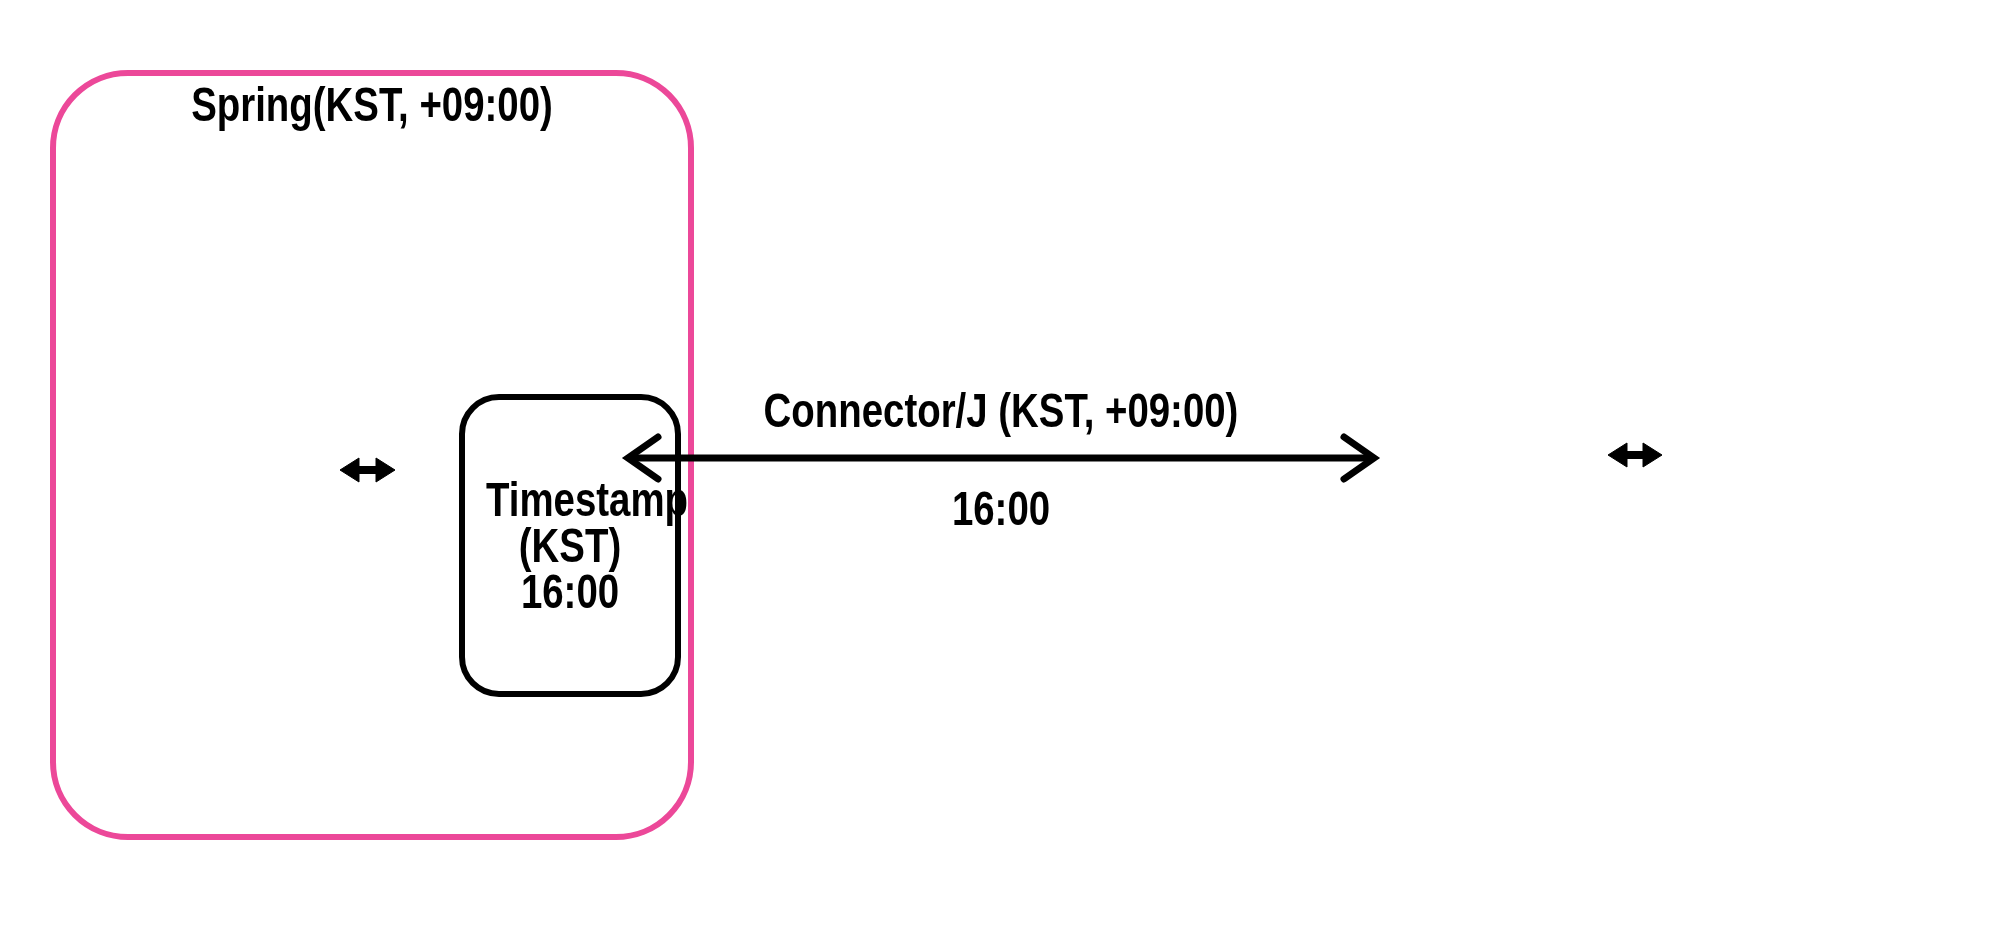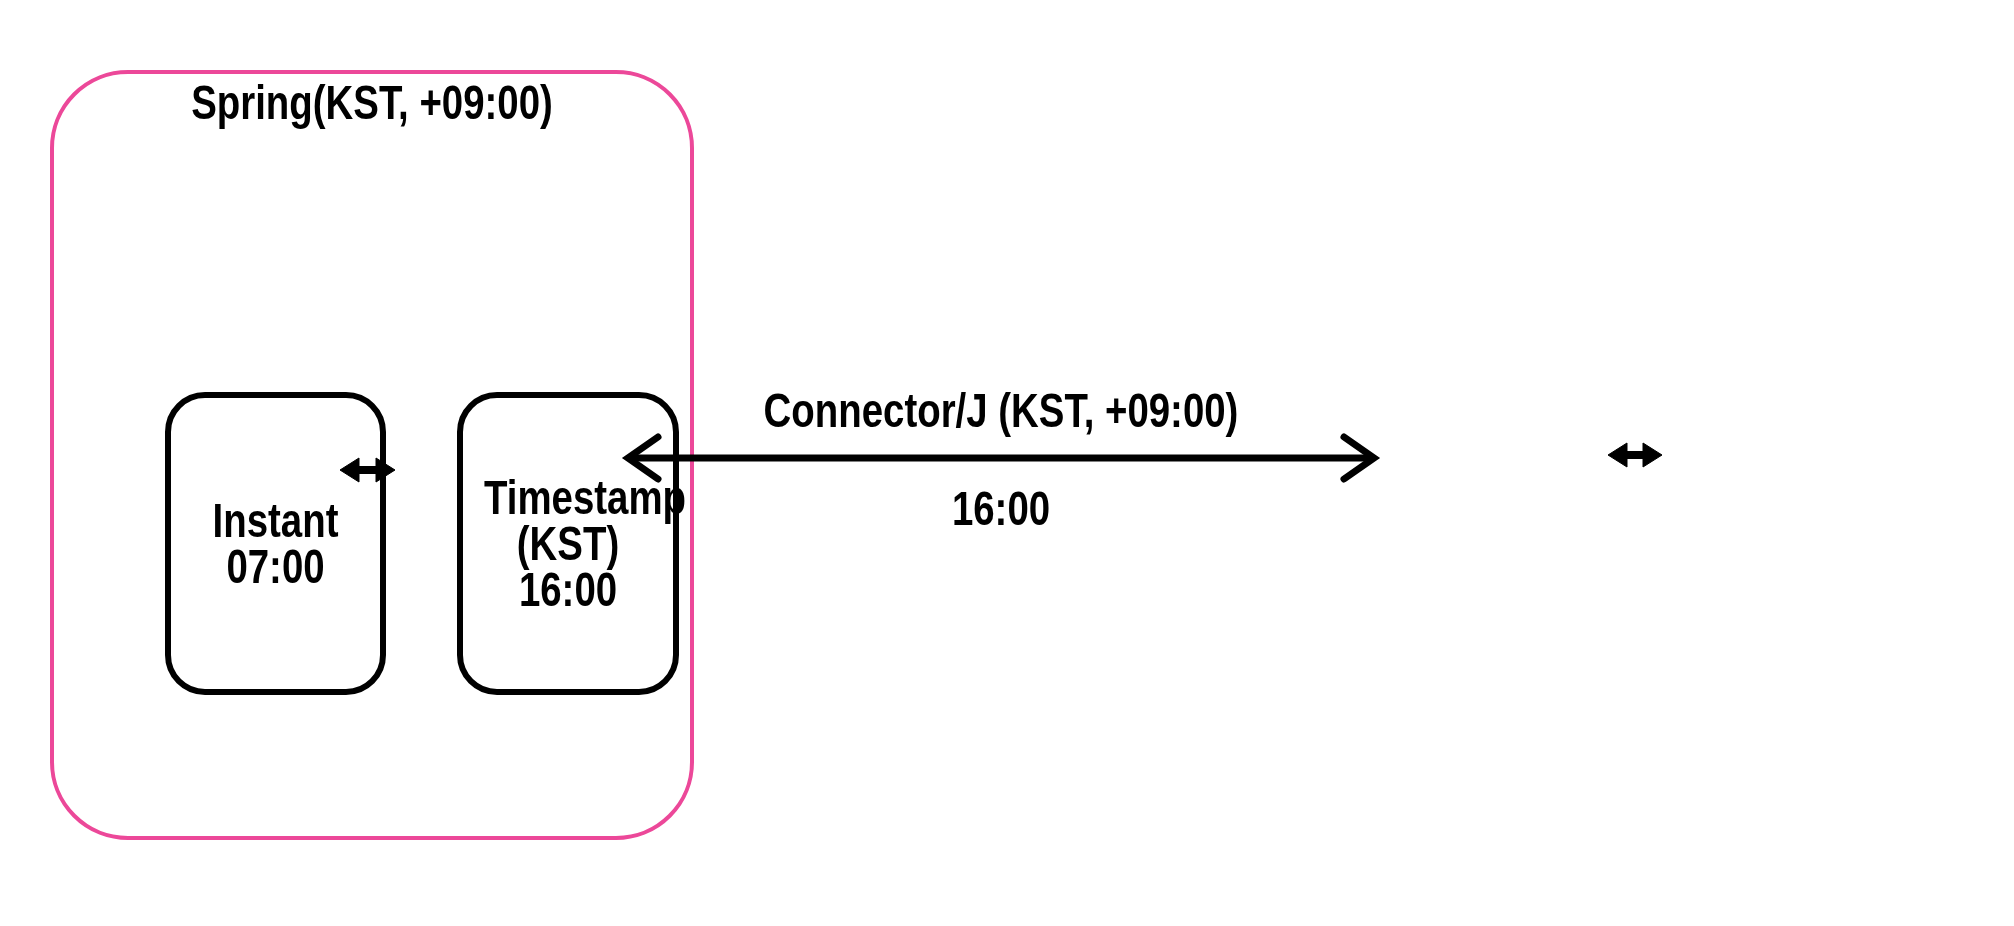--- a/index.html
+++ b/index.html
@@ -12,21 +12,21 @@
     width: 2014px;
     height: 926px;
     background: #ffffff;
     font-family: "Liberation Sans", "DejaVu Sans", sans-serif;
     font-weight: bold;
     color: #000000;
     overflow: hidden;
   }
   .container {
     position: absolute;
-    border: 4px solid #ec4899;
+    border: 6px solid #ec4899;
     border-radius: 78px;
     background: #ffffff;
     box-sizing: border-box;
   }
   #spring-container   { left: 50px;   top: 70px; width: 644px; height: 770px; }
   #database-container { left: 1302px; top: 70px; width: 646px; height: 770px; }
 
   .container-title {
     position: absolute;
     top: 6px;
@@ -84,24 +84,20 @@
   }
 </style>
 </head>
 <body>
 
 <div class="canvas">
 
   <div class="container" id="spring-container">
     <div class="container-title">Spring(KST, +09:00)</div>
 
-    <div class="node" id="instant-box">
-      <div class="node-text">Instant</div>
-      <div class="node-text">07:00</div>
-    </div>
 
     <div class="node" id="timestamp-box">
       <div class="node-text">Timestamp</div>
       <div class="node-text">(KST)</div>
       <div class="node-text">16:00</div>
     </div>
   </div>
 
 
   <div class="float-label" id="connector-label">Connector/J (KST, +09:00)</div>

